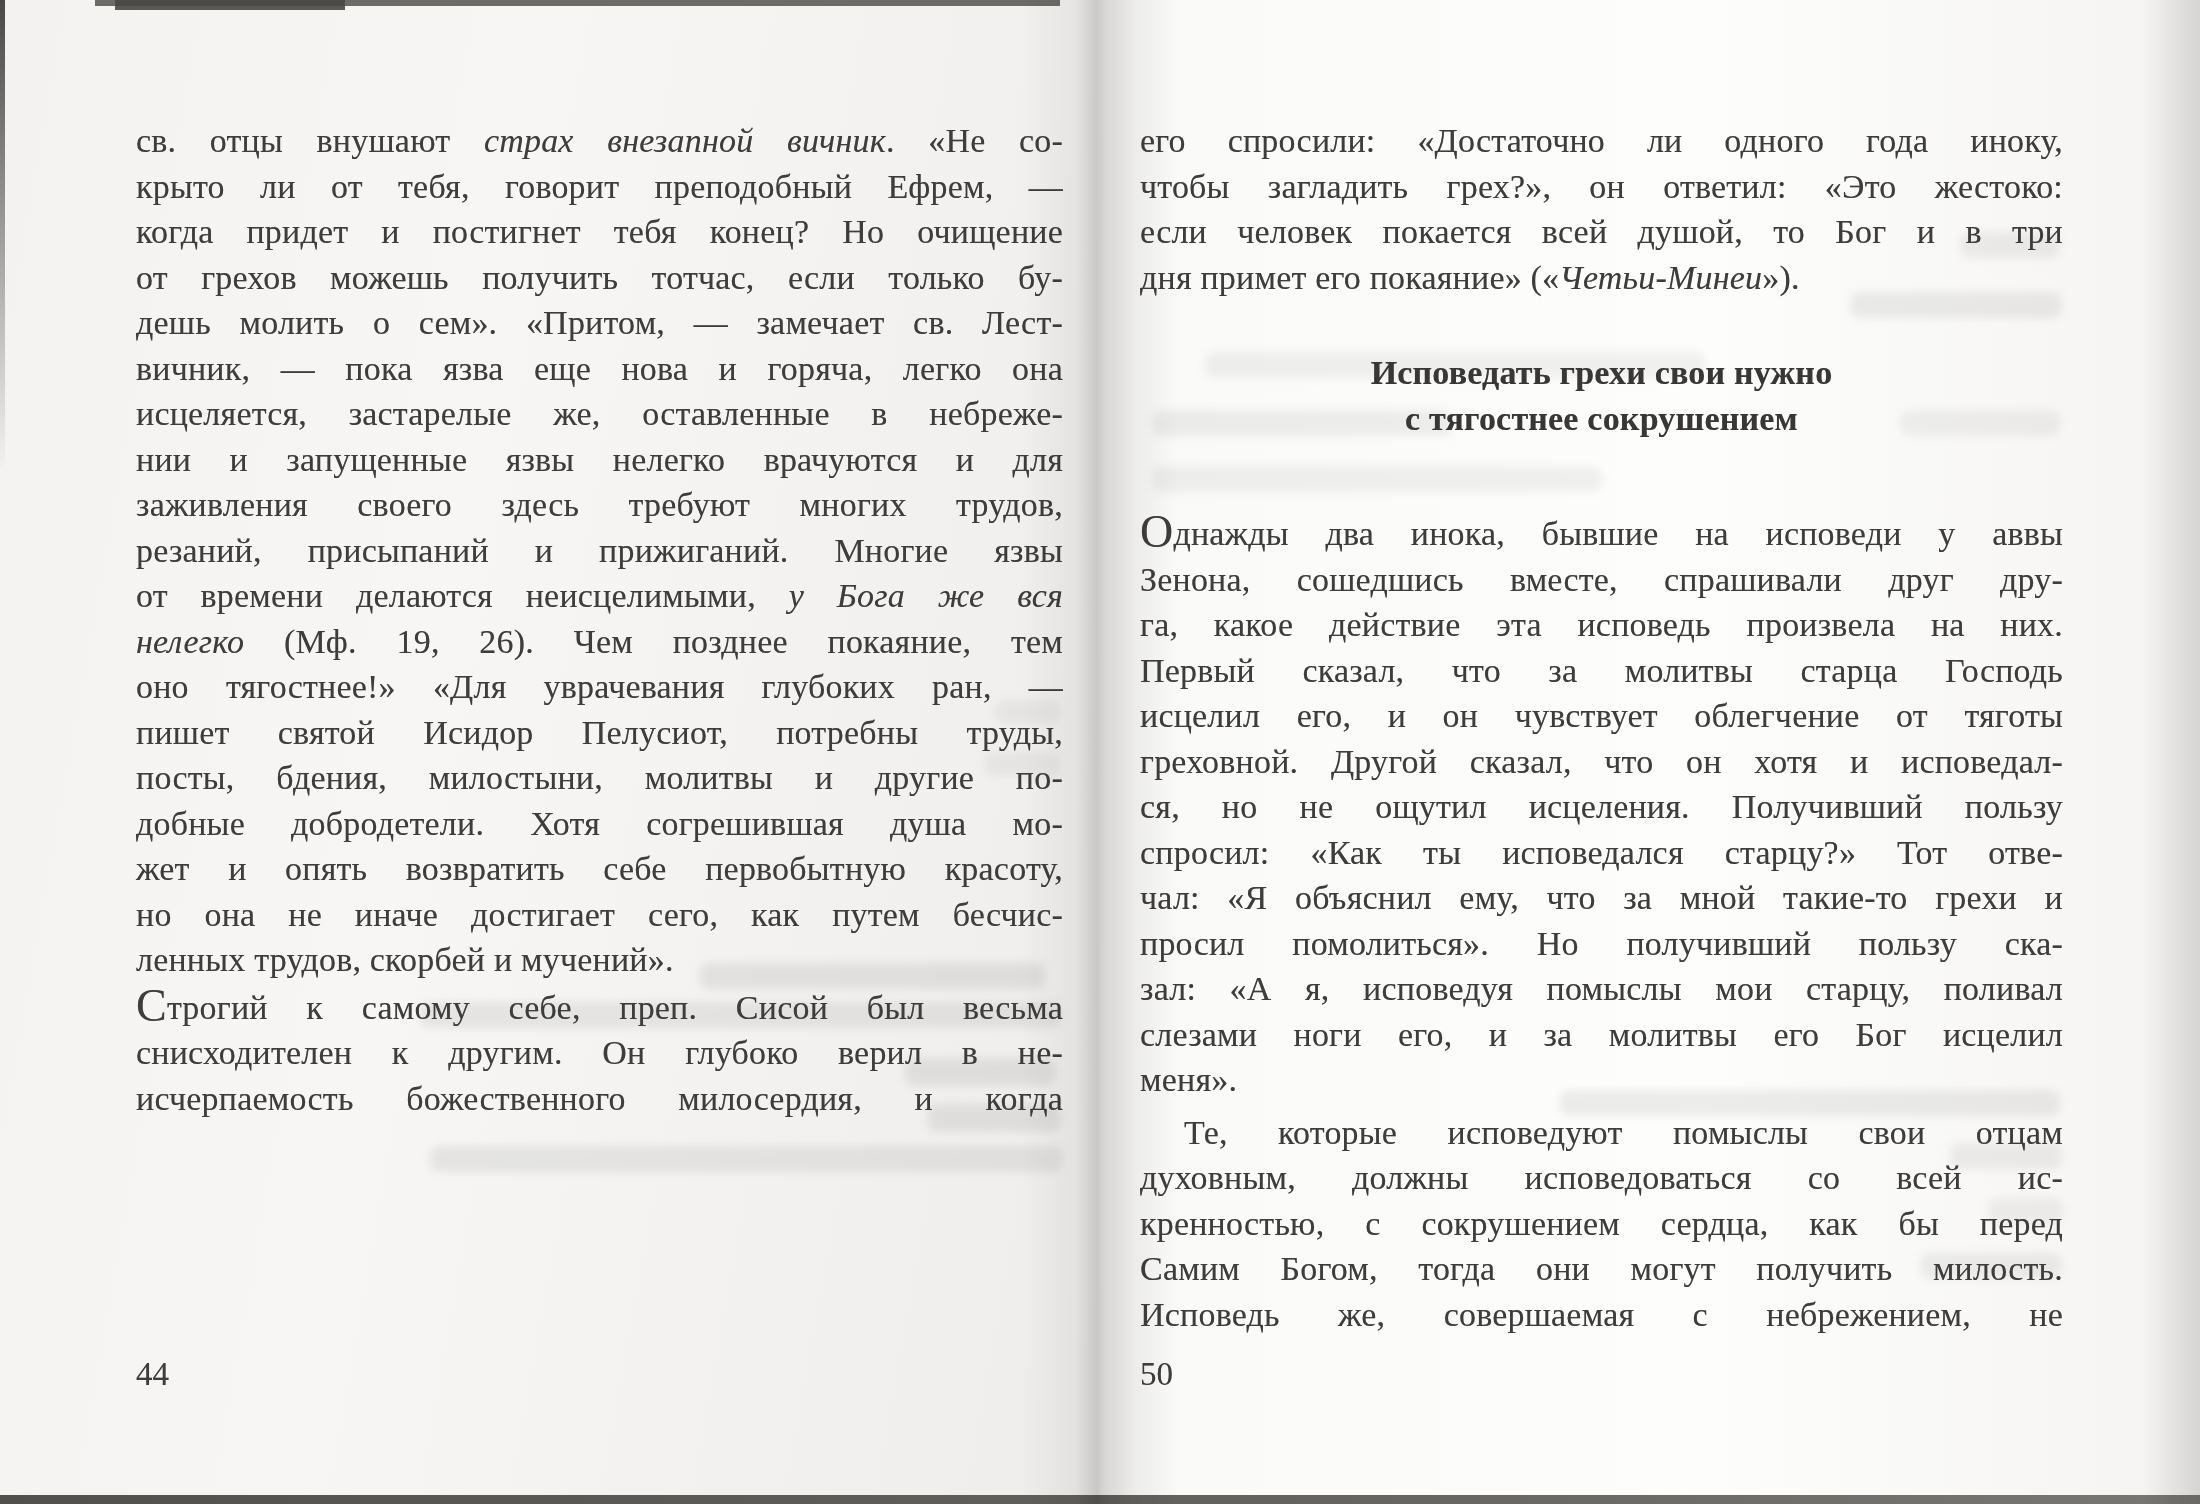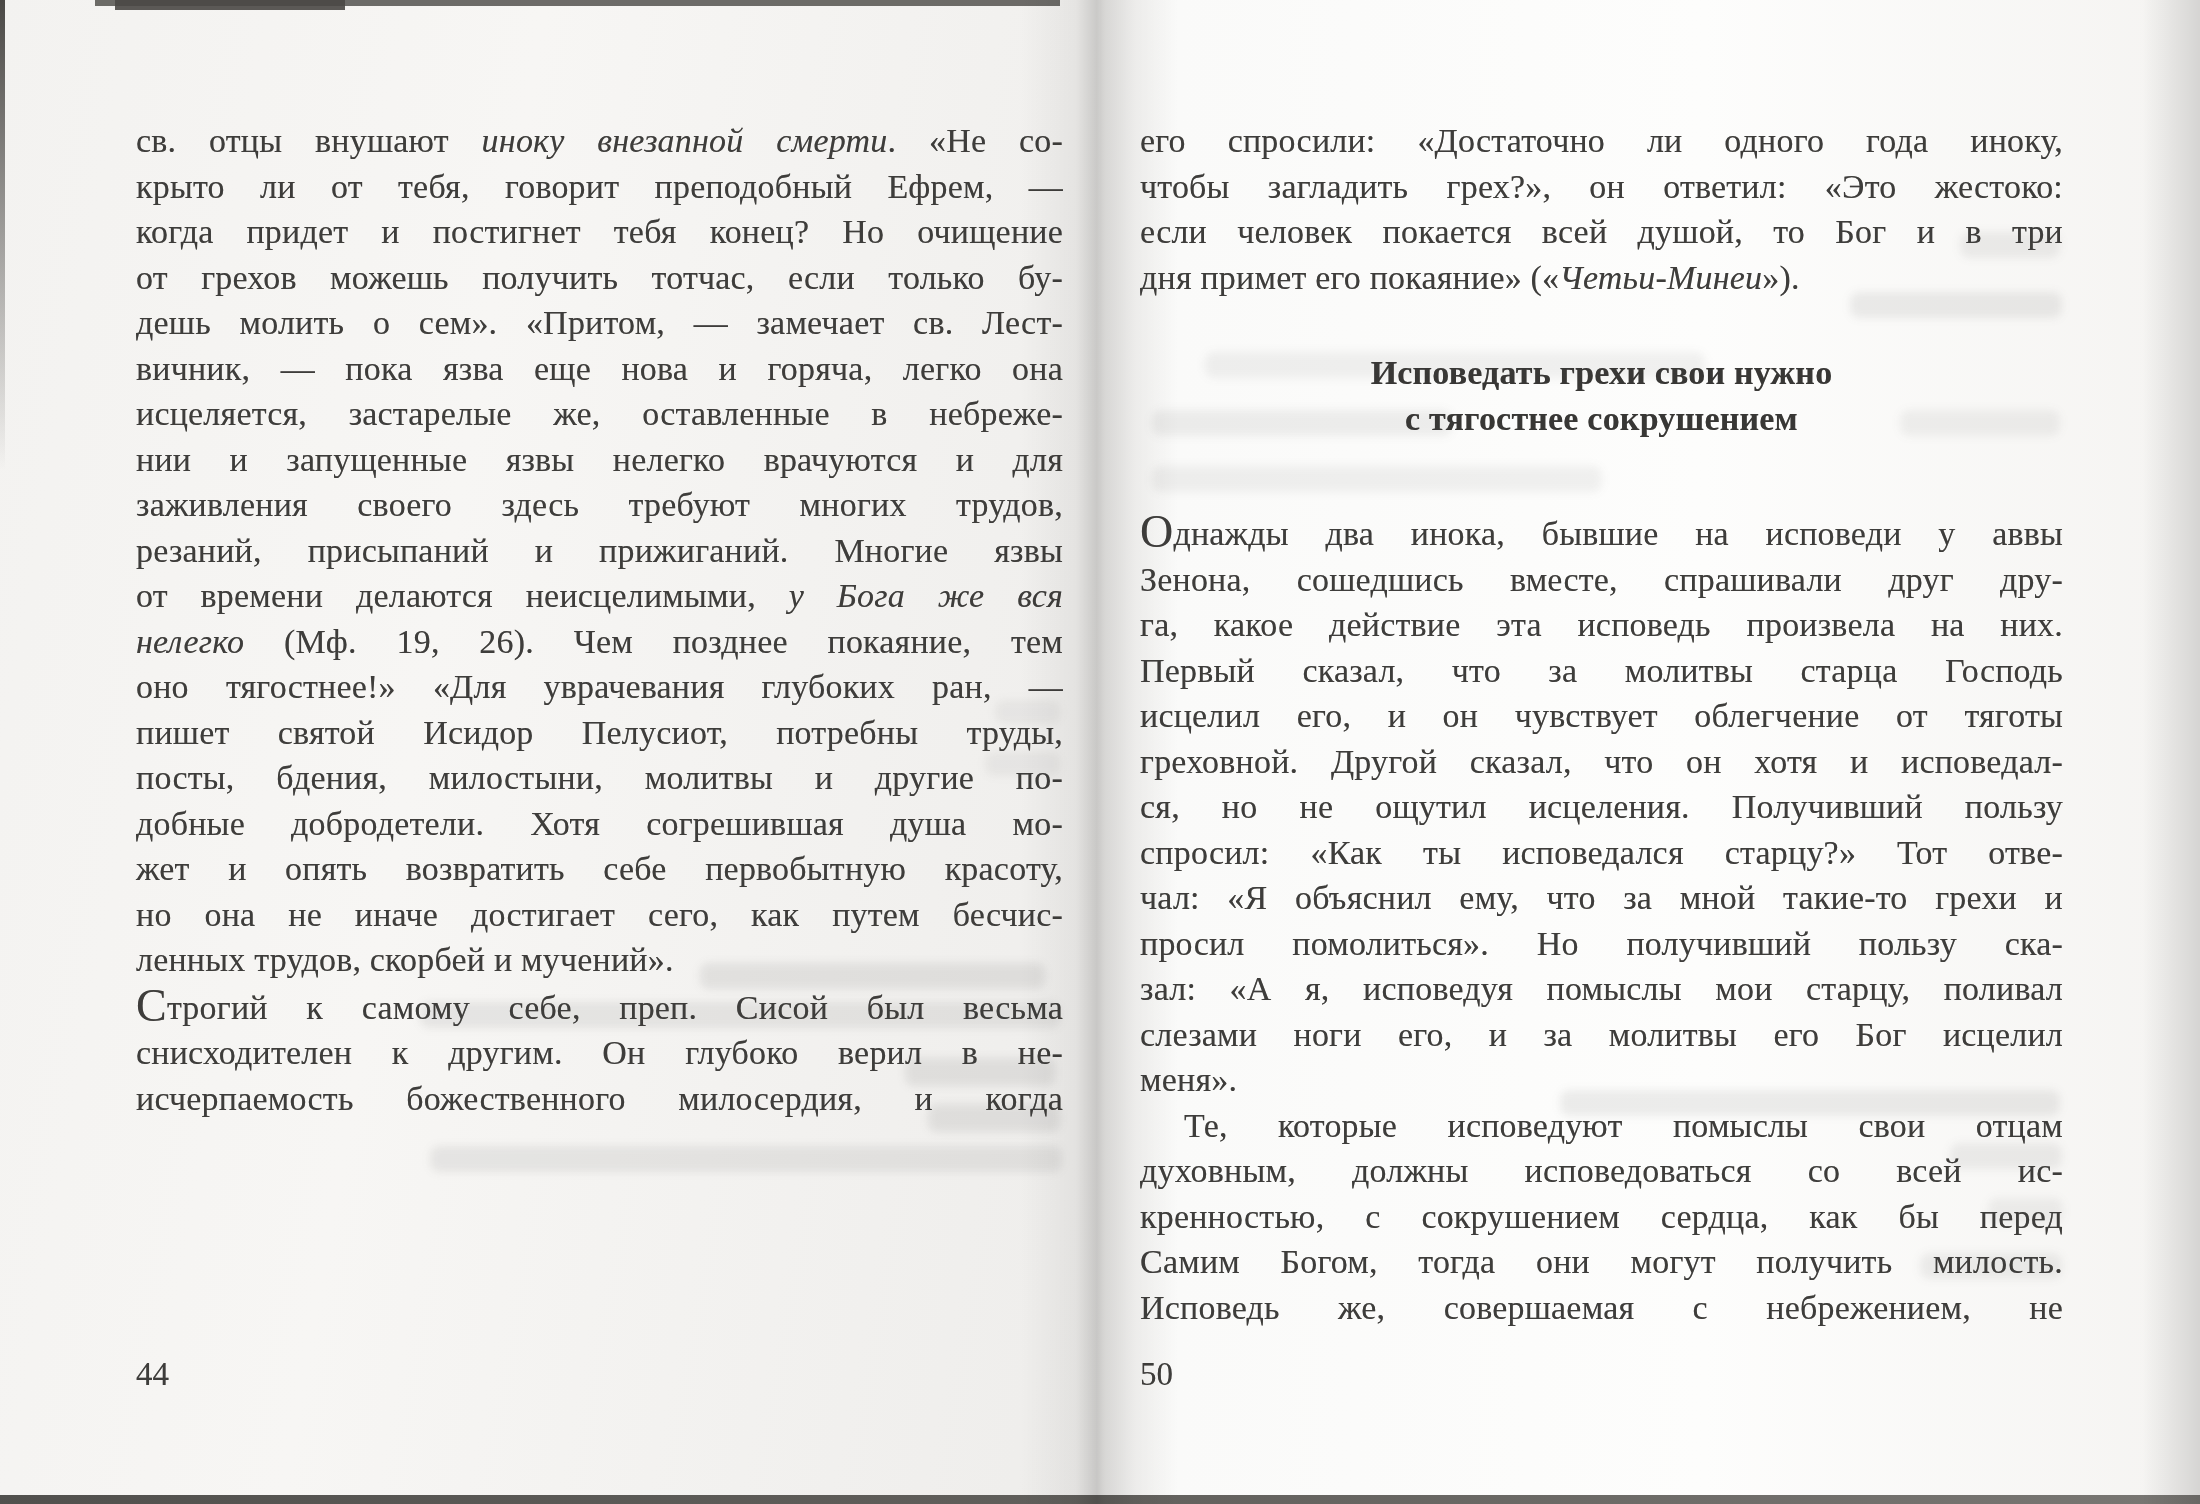--- a/index.html
+++ b/index.html
@@ -27,42 +27,42 @@
   .col-left{left:136px;width:927px;}
   .col-right{left:1140px;width:923px;}
   .line{text-align:justify;text-align-last:justify;}
   .line.endline{text-align-last:left;}
   .heading{font-weight:bold;color:#383735;}
   .heading .line{text-align:right;text-align-last:center;line-height:46px;}
   .col-left .heading{margin-top:59px;}
   .col-left .heading + .para{margin-top:45px;}
   .col-right .heading{margin-top:50px;}
   .col-right .heading + .para{margin-top:67px;}
-  .line.first-indent{text-indent:44px;}
+  .line.first-indent{text-indent:44px;margin-top:7px;}
   .dropcap{font-size:46px;line-height:1;vertical-align:-2px;}
   .page-number{
     position:absolute;top:1356px;text-align:left;font-size:33px;color:#3e3d3b;
     font-family:"Liberation Serif","DejaVu Serif",serif;text-shadow:0 0 0.6px rgba(60,58,54,0.45);
   }
   .pn-left{left:136px;width:927px;}
   .pn-right{left:1140px;width:923px;}
   .artifact{position:absolute;filter:blur(4px);border-radius:9px;pointer-events:none;}
   .edge{position:absolute;background:#4a4845;}
 </style>
 </head>
 <body>
 
 <div class="scan">
 
   <div class="page page-left"></div>
   <div class="page page-right"></div>
 
   <div class="text-col col-left">
       <div class="para">
-        <div class="line">св. отцы внушают <i>иноку внезапной смерти</i>. «Не со-</div>
+        <div class="line">св. отцы внушают <i>страх внезапной вичник</i>. «Не со-</div>
         <div class="line">крыто ли от тебя, говорит преподобный Ефрем, —</div>
         <div class="line">когда придет и постигнет тебя конец? Но очищение</div>
         <div class="line">от грехов можешь получить тотчас, если только бу-</div>
         <div class="line">дешь молить о сем». «Притом, — замечает св. Лест-</div>
         <div class="line">вичник, — пока язва еще нова и горяча, легко она</div>
         <div class="line">исцеляется, застарелые же, оставленные в небреже-</div>
         <div class="line">нии и запущенные язвы нелегко врачуются и для</div>
         <div class="line">заживления своего здесь требуют многих трудов,</div>
         <div class="line">резаний, присыпаний и прижиганий. Многие язвы</div>
         <div class="line">от времени делаются неисцелимыми, <i>у Бога же вся</i></div>

